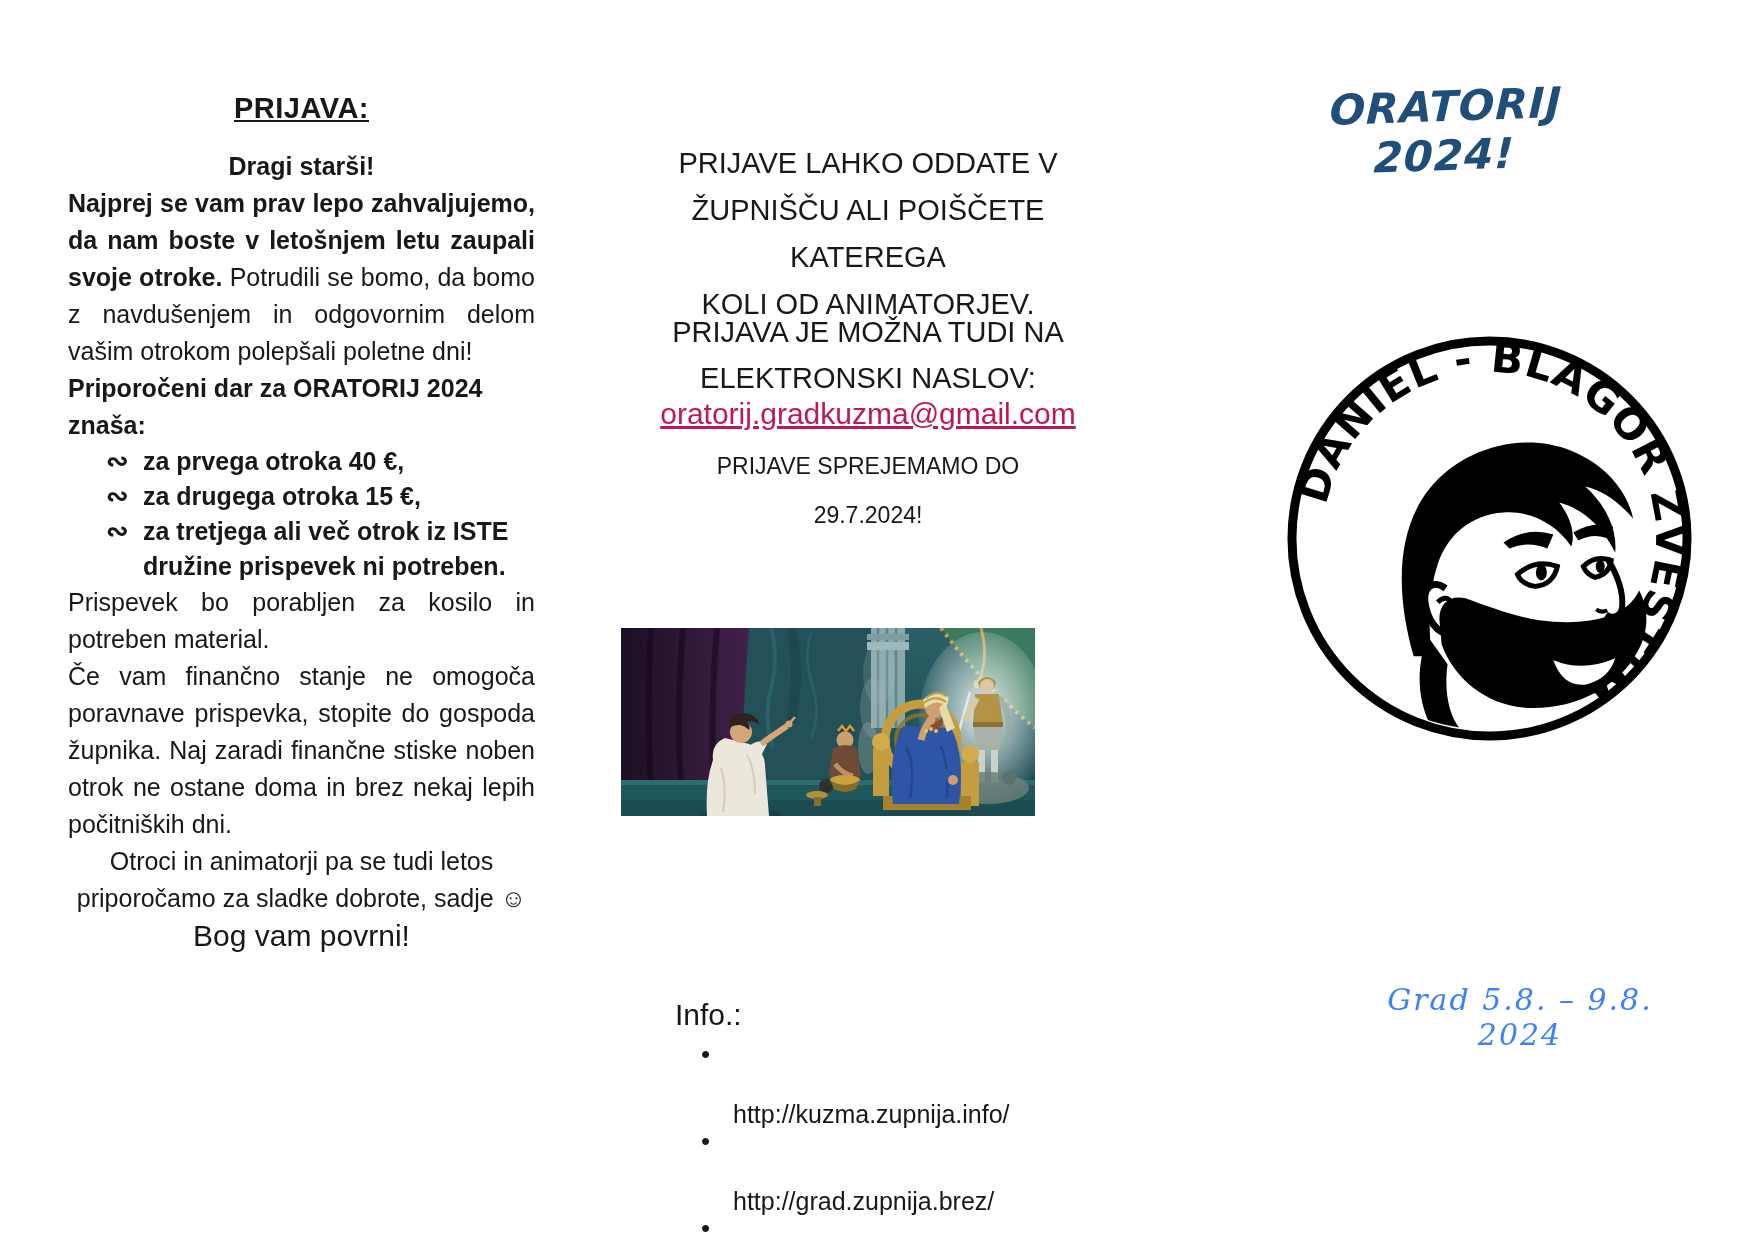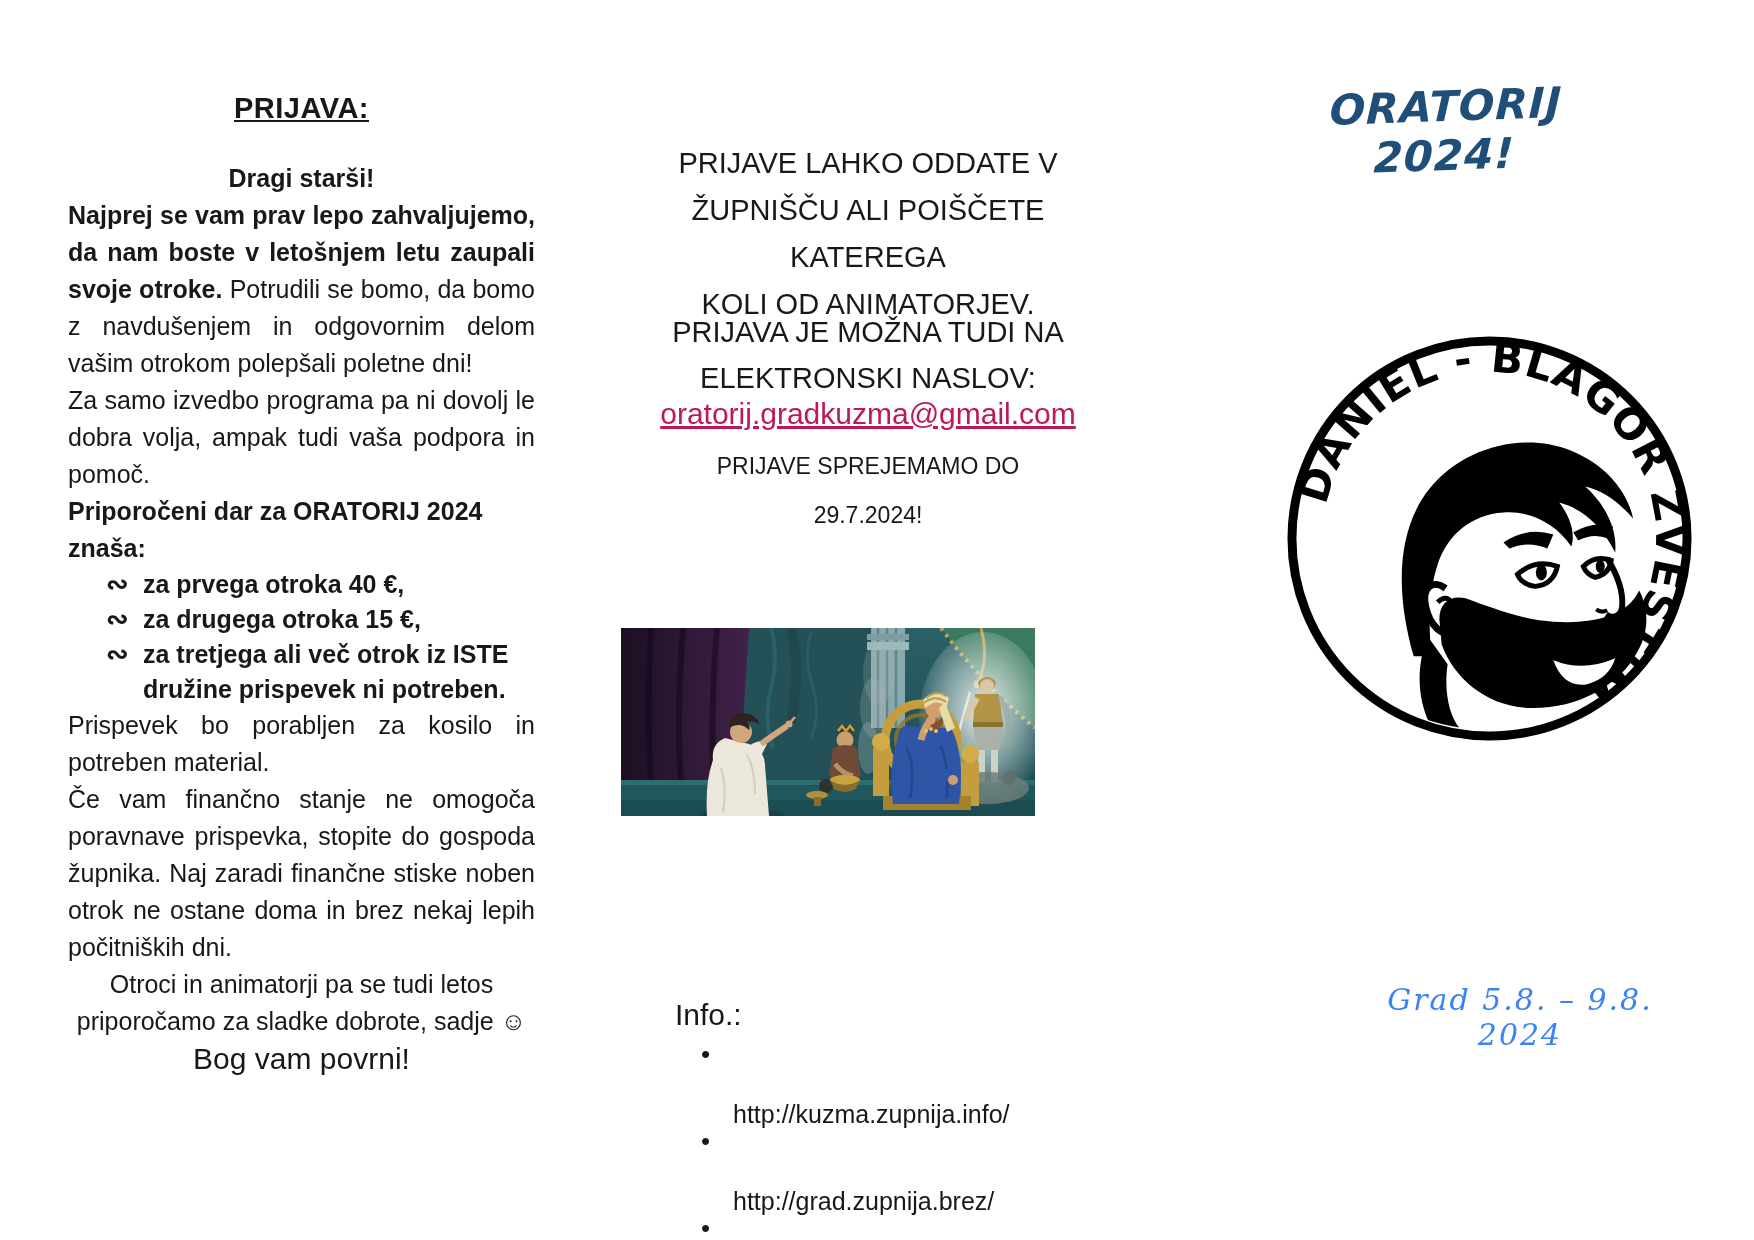--- a/index.html
+++ b/index.html
@@ -6,21 +6,21 @@
   body{
     width:1754px;height:1240px;position:relative;background:#ffffff;
     font-family:"Liberation Sans", sans-serif;color:#181818;overflow:hidden;
   }
   .abs{position:absolute;}
 
   
   .col-left{left:68px;top:90px;width:467px;font-size:25px;line-height:37px;}
   .col-left .heading{
     text-align:center;font-size:29px;font-weight:bold;line-height:36px;
-    text-decoration:underline;letter-spacing:.5px;margin:0 0 34px 0;
+    text-decoration:underline;letter-spacing:.5px;margin:0 0 22px 0;
   }
   .bold{font-weight:bold;text-align:center;}
   .just{text-align:justify;margin:0;}
   .col-left p{margin:0;}
   .p-salutation{margin:0;}
   .p-thanks{margin:0;}
   .p-support{margin-top:8px;}
   .p-donation-head{margin-top:14px;font-weight:bold;}
   ul.donation{list-style:none;margin:0;padding:0;font-weight:bold;line-height:35px;}
   ul.donation li{position:relative;padding-left:75px;}
@@ -70,21 +70,20 @@
 
 <div class="abs" style="inset:0;">
 
   <div class="abs col-left">
     <p class="heading">PRIJAVA:</p>
 
     <p class="p-salutation bold">Dragi starši!</p>
 
     <p class="just p-thanks"><span class="bold">Najprej se vam prav lepo zahvaljujemo, da nam boste v letošnjem letu zaupali svoje otroke.</span><span> Potrudili se bomo, da bomo z navdušenjem in odgovornim delom vašim otrokom polepšali poletne dni!</span></p>
 
-    <p class="just p-support">Za samo izvedbo programa pa ni dovolj le dobra volja, ampak tudi vaša podpora in pomoč.</p>
 
     <p class="p-donation-head">Priporočeni dar za ORATORIJ 2024 znaša:</p>
 
     <ul class="donation">
       <li>
         <span class="swirl">∾</span>
         <span>za prvega otroka 40 €,</span>
       </li>
       <li>
         <span class="swirl">∾</span>

